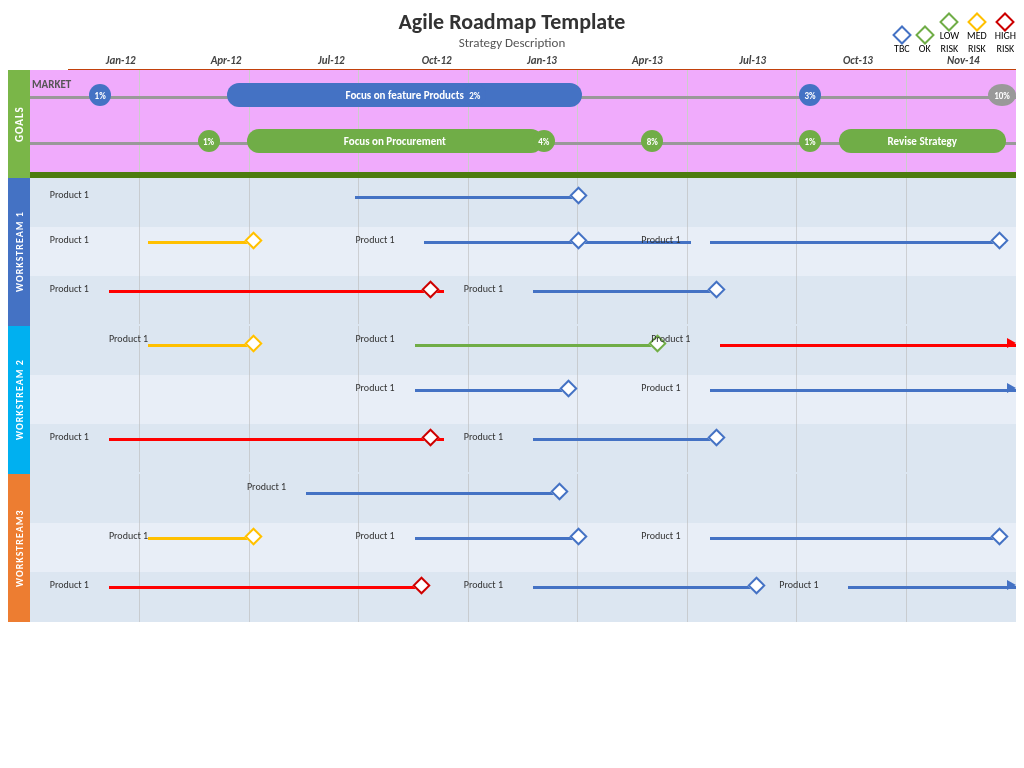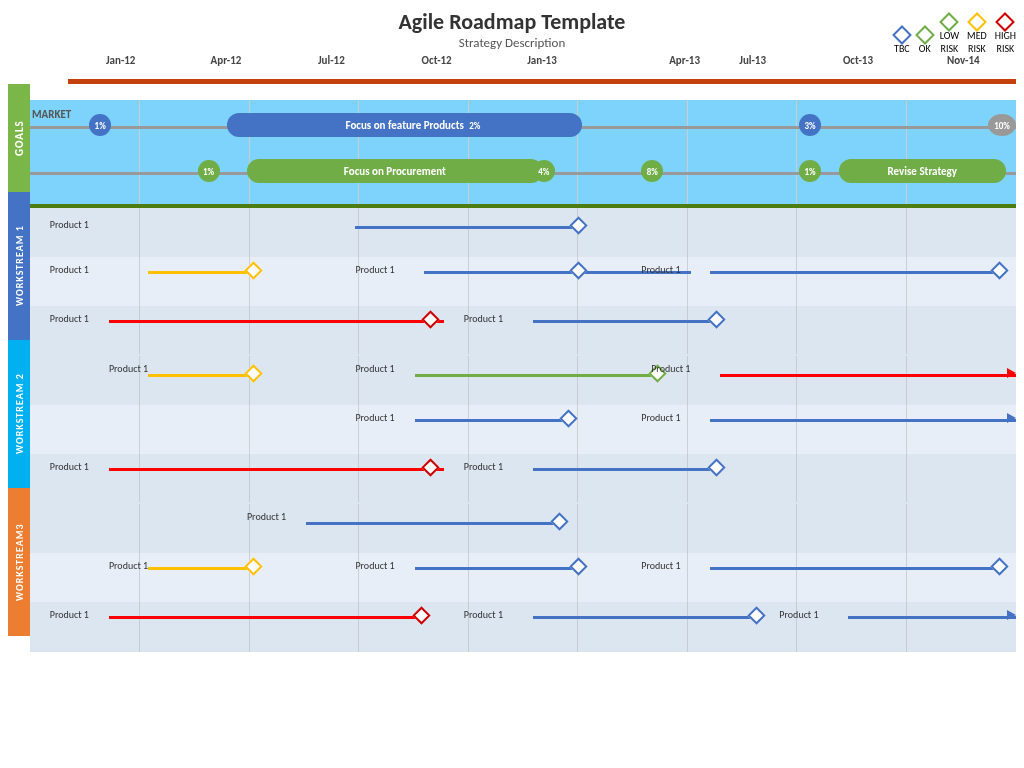--- a/index.html
+++ b/index.html
@@ -41,44 +41,44 @@
     <div style="display:flex;flex-direction:column;align-items:center;">
       <div style="width:14px;height:14px;transform:rotate(45deg);border:2px solid #ffc000;background:white;"></div>
       <span style="text-align:center;">MED<br>RISK</span>
     </div>
     <div style="display:flex;flex-direction:column;align-items:center;">
       <div style="width:14px;height:14px;transform:rotate(45deg);border:2px solid #cc0000;background:white;"></div>
       <span style="text-align:center;">HIGH<br>RISK</span>
     </div>
   </div>
 
-  <div style="display:flex; margin-left:60px; border-bottom:5px solid #c2410c; padding-bottom:12px;">
+  <div style="display:flex; margin-left:60px; border-bottom:1px solid #c2410c; padding-bottom:2px;font-style:italic;">
     <div style="flex:1;text-align:center;font-size:11px;font-weight:bold;color:#444;">Jan-12</div>
     <div style="flex:1;text-align:center;font-size:11px;font-weight:bold;color:#444;">Apr-12</div>
     <div style="flex:1;text-align:center;font-size:11px;font-weight:bold;color:#444;">Jul-12</div>
     <div style="flex:1;text-align:center;font-size:11px;font-weight:bold;color:#444;">Oct-12</div>
     <div style="flex:1;text-align:center;font-size:11px;font-weight:bold;color:#444;">Jan-13</div>
-    <div style="flex:1;text-align:right;font-size:11px;font-weight:bold;color:#444;">Apr-13</div>
+    <div style="flex:1;text-align:center;font-size:11px;font-weight:bold;color:#444;">Apr-13</div>
     <div style="flex:1;text-align:center;font-size:11px;font-weight:bold;color:#444;">Jul-13</div>
     <div style="flex:1;text-align:center;font-size:11px;font-weight:bold;color:#444;">Oct-13</div>
     <div style="flex:1;text-align:center;font-size:11px;font-weight:bold;color:#444;">Nov-14</div>
   </div>
 
   <div style="display:flex; flex:1; overflow:hidden;">
 
     <div style="display:flex;flex-direction:column;width:22px;min-width:22px;">
       <div style="flex:0 0 108px;background:#7ab648;writing-mode:vertical-rl;transform:rotate(180deg);display:flex;align-items:center;justify-content:center;font-weight:bold;font-size:11px;color:white;letter-spacing:1px;">GOALS</div>
       <div style="flex:0 0 148px;background:#4472c4;writing-mode:vertical-rl;transform:rotate(180deg);display:flex;align-items:center;justify-content:center;font-weight:bold;font-size:10px;color:white;letter-spacing:1px;">WORKSTREAM 1</div>
       <div style="flex:0 0 148px;background:#00b0f0;writing-mode:vertical-rl;transform:rotate(180deg);display:flex;align-items:center;justify-content:center;font-weight:bold;font-size:10px;color:white;letter-spacing:1px;">WORKSTREAM 2</div>
       <div style="flex:0 0 148px;background:#ed7d31;writing-mode:vertical-rl;transform:rotate(180deg);display:flex;align-items:center;justify-content:center;font-weight:bold;font-size:10px;color:white;letter-spacing:1px;">WORKSTREAM3</div>
     </div>
 
     <div style="flex:1;display:flex;flex-direction:column;">
 
-      <div style="flex:0 0 108px;background:#7dd3fc;position:relative;border-bottom:4px solid #4d7c0f;margin-top:16px;">
+      <div style="flex:0 0 108px;background:#f0abfc;position:relative;border-bottom:6px solid #4d7c0f;">
 
         <div style="position:absolute;top:0;bottom:0;left:11.1%;width:1px;background:#ccc;"></div>
         <div style="position:absolute;top:0;bottom:0;left:22.2%;width:1px;background:#ccc;"></div>
         <div style="position:absolute;top:0;bottom:0;left:33.3%;width:1px;background:#ccc;"></div>
         <div style="position:absolute;top:0;bottom:0;left:44.4%;width:1px;background:#ccc;"></div>
         <div style="position:absolute;top:0;bottom:0;left:55.5%;width:1px;background:#ccc;"></div>
         <div style="position:absolute;top:0;bottom:0;left:66.6%;width:1px;background:#ccc;"></div>
         <div style="position:absolute;top:0;bottom:0;left:77.7%;width:1px;background:#ccc;"></div>
         <div style="position:absolute;top:0;bottom:0;left:88.8%;width:1px;background:#ccc;"></div>
 

